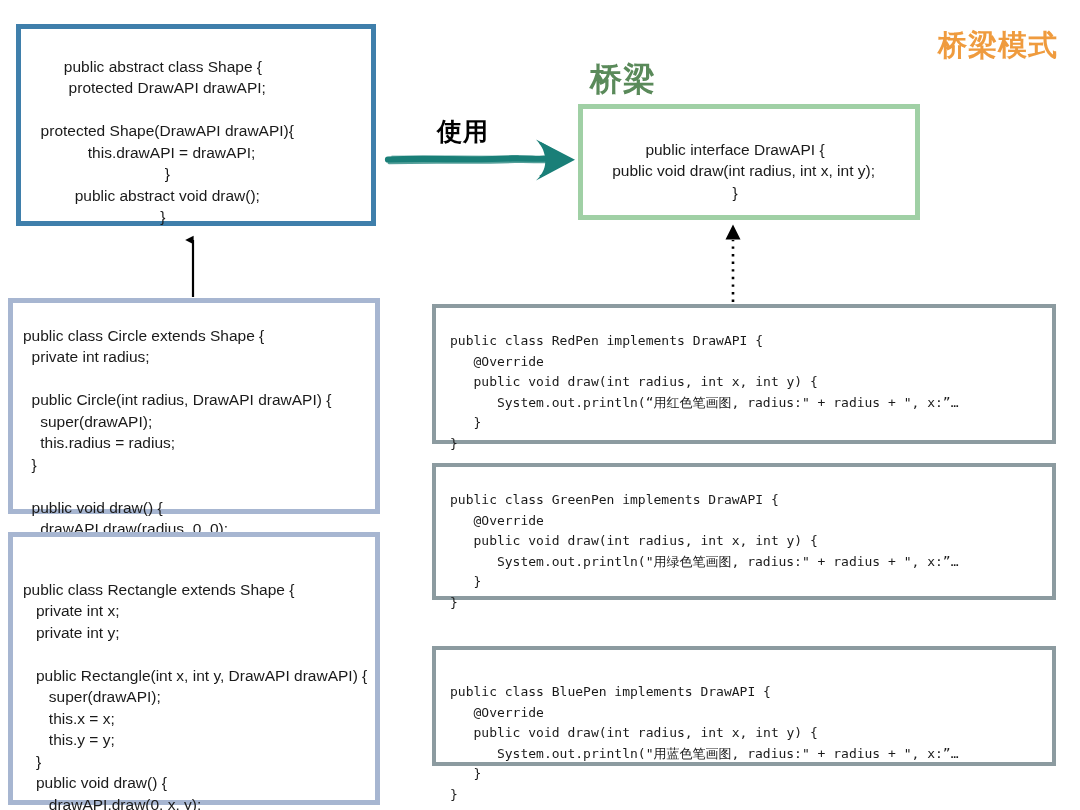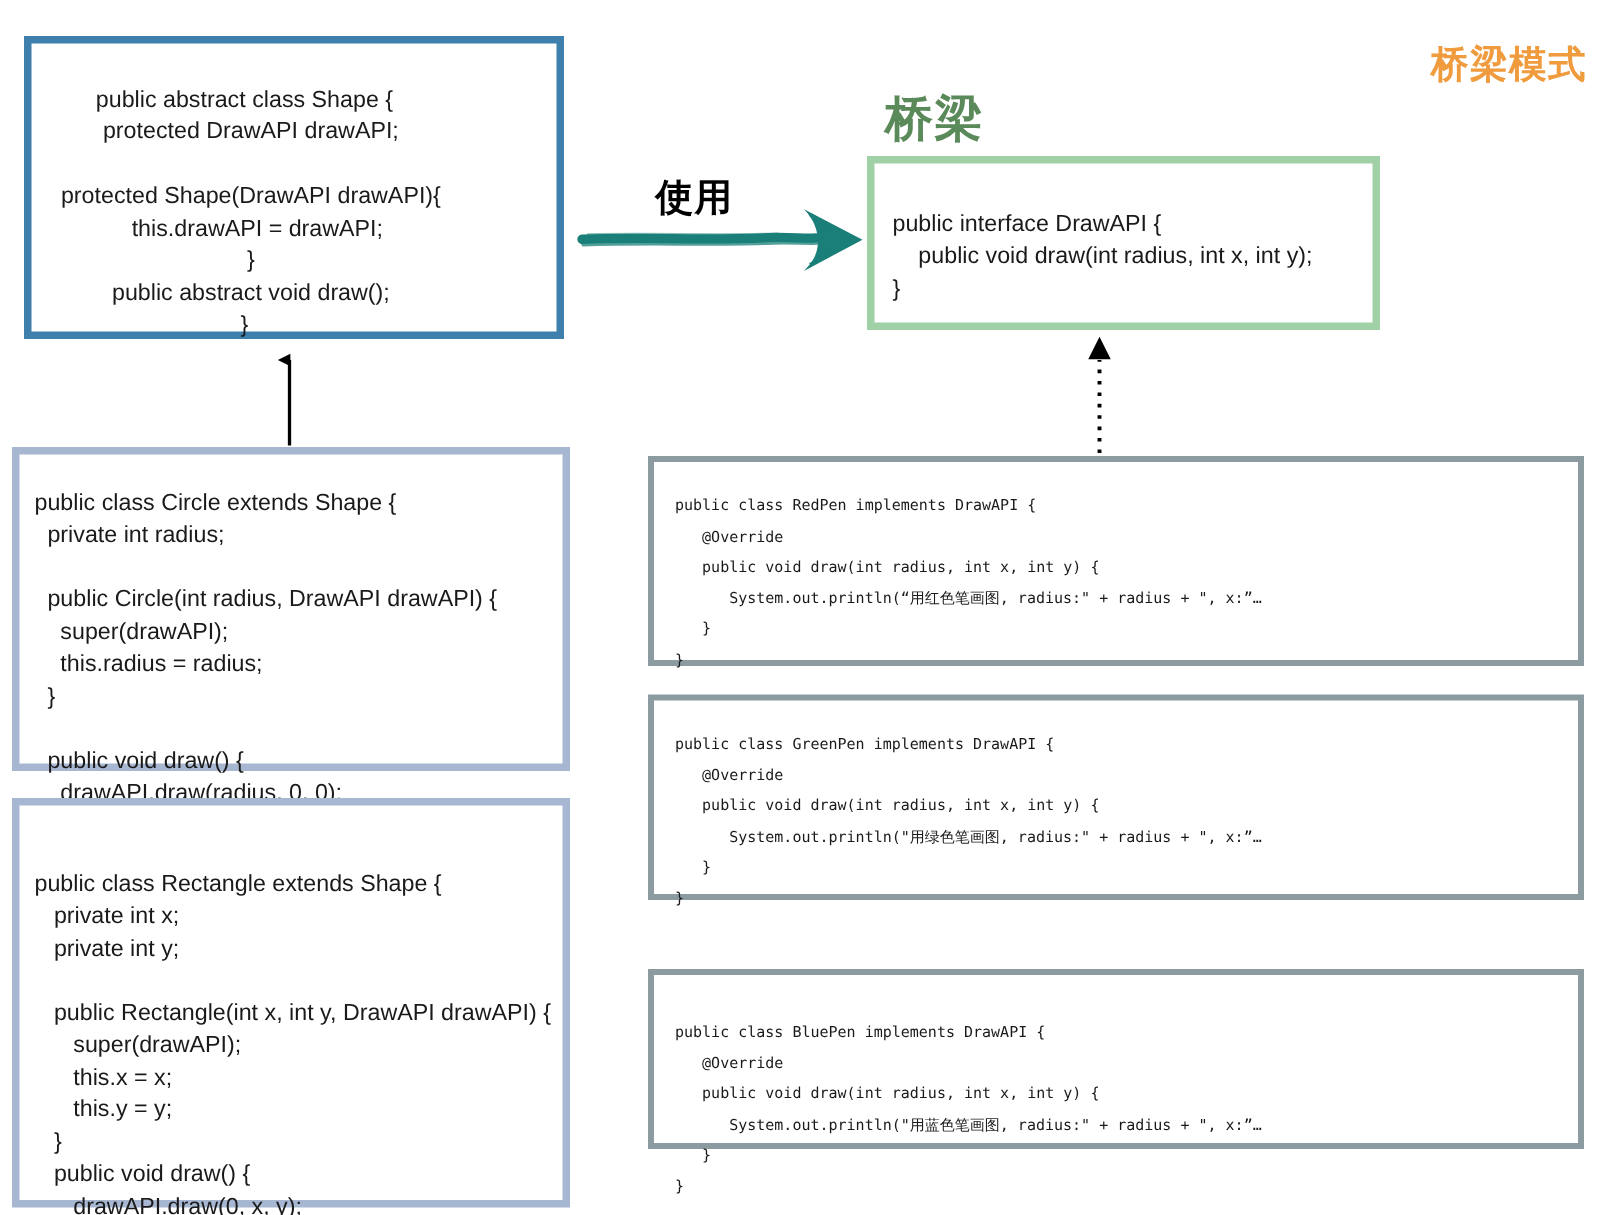--- a/index.html
+++ b/index.html
@@ -18,21 +18,21 @@
     white-space:pre;
     color:#1a1a1a;
     font-family:"Liberation Sans","DejaVu Sans",sans-serif;
     font-size:15.5px;
     line-height:21.5px;
   }
   .code-mono{
     white-space:pre;
     color:#1a1a1a;
     font-family:"DejaVu Sans Mono","Liberation Mono",monospace;
-    font-size:10px;
+    font-size:13px;
     line-height:20.6px;
   }
 
   
   #shape-box{
     left:16px;top:24px;width:360px;height:202px;
     border:5px solid #3f7fab;
   }
   #shape-box .code{position:absolute;left:11px;top:11px;text-align:center;}
 
@@ -45,38 +45,39 @@
 
   #rect-box{
     left:8px;top:532px;width:372px;height:273px;
     border:5px solid #a7b6d1;
   }
   #rect-box .code{position:absolute;left:10px;top:26px;}
 
   #drawapi-box{
     left:578px;top:104px;width:342px;height:116px;
     border:5px solid #a0d0a5;
+    text-align:center;
   }
   #drawapi-box .code{position:absolute;left:12px;top:14px;}
 
   .pen-box{border:4px solid #8c9ba0;}
   #redpen-box{left:432px;top:304px;width:624px;height:140px;}
   #redpen-box .code-mono{position:absolute;left:14px;top:10px;}
 
   #greenpen-box{left:432px;top:463px;width:624px;height:137px;}
   #greenpen-box .code-mono{position:absolute;left:14px;top:10px;}
 
   #bluepen-box{left:432px;top:646px;width:624px;height:120px;}
   #bluepen-box .code-mono{position:absolute;left:14px;top:19px;}
 
   
   .cjk{font-family:"DejaVu Sans","Liberation Sans",sans-serif;font-weight:bold;}
   #pattern-title{
     position:absolute;right:22px;top:26px;
-    font-size:25px;color:#ef9b3e;letter-spacing:1px;
+    font-size:29px;color:#ef9b3e;letter-spacing:1px;
   }
   #bridge-label{
     position:absolute;left:590px;top:58px;
     font-size:32px;color:#5a8a5a;letter-spacing:1px;
   }
   #use-label{
     position:absolute;left:437px;top:115px;
     font-size:25px;color:#000000;letter-spacing:1px;
   }
 

